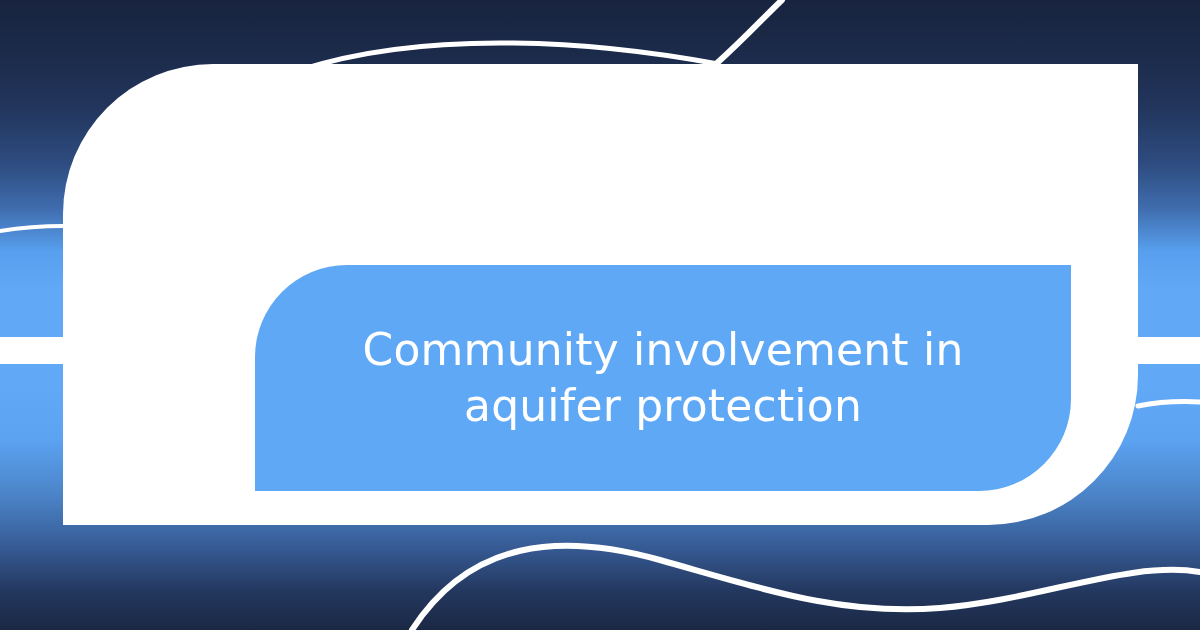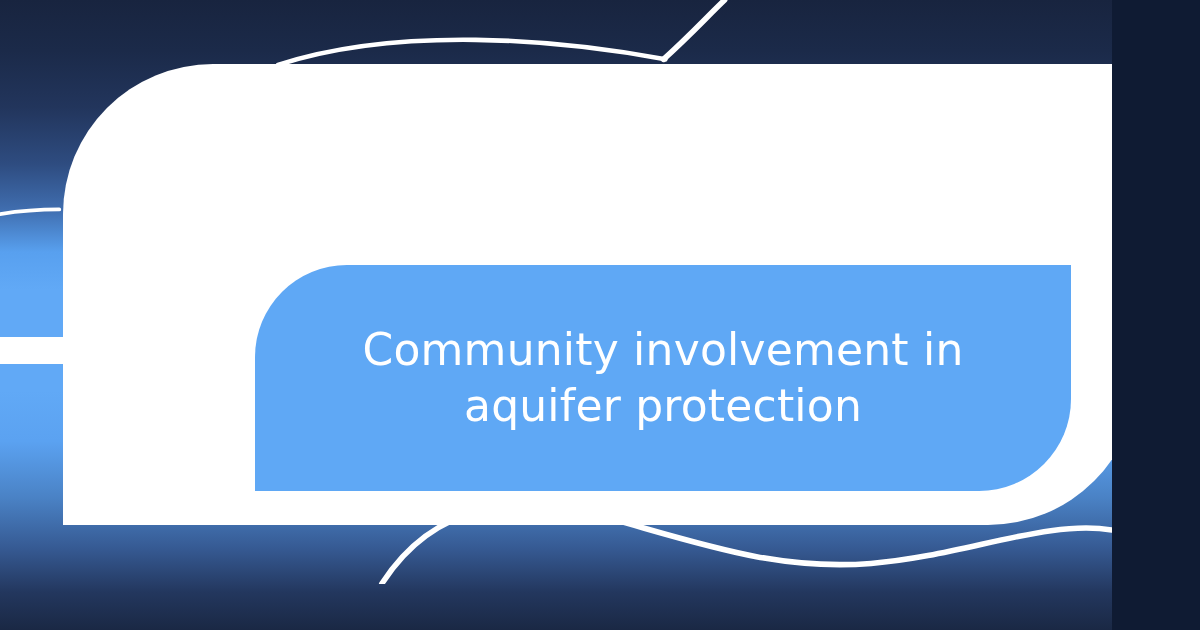--- a/index.html
+++ b/index.html
@@ -2,25 +2,24 @@
 <html><head>
 <meta charset="utf-8">
 <style>
   html, body {
     margin: 0;
     padding: 0;
     background: #0f1b33;
   }
   #stage {
     position: relative;
-    width: 1088px;
+    width: 1200px;
     height: 630px;
     overflow: hidden;
     font-family: "DejaVu Sans", sans-serif;
-    padding-left: 24px;
   }
 
   
   #bg-gradient {
     position: absolute;
     inset: 0;
     background: linear-gradient(
       to bottom,
       #18243f 0%,
       #1b2a49 8%,

